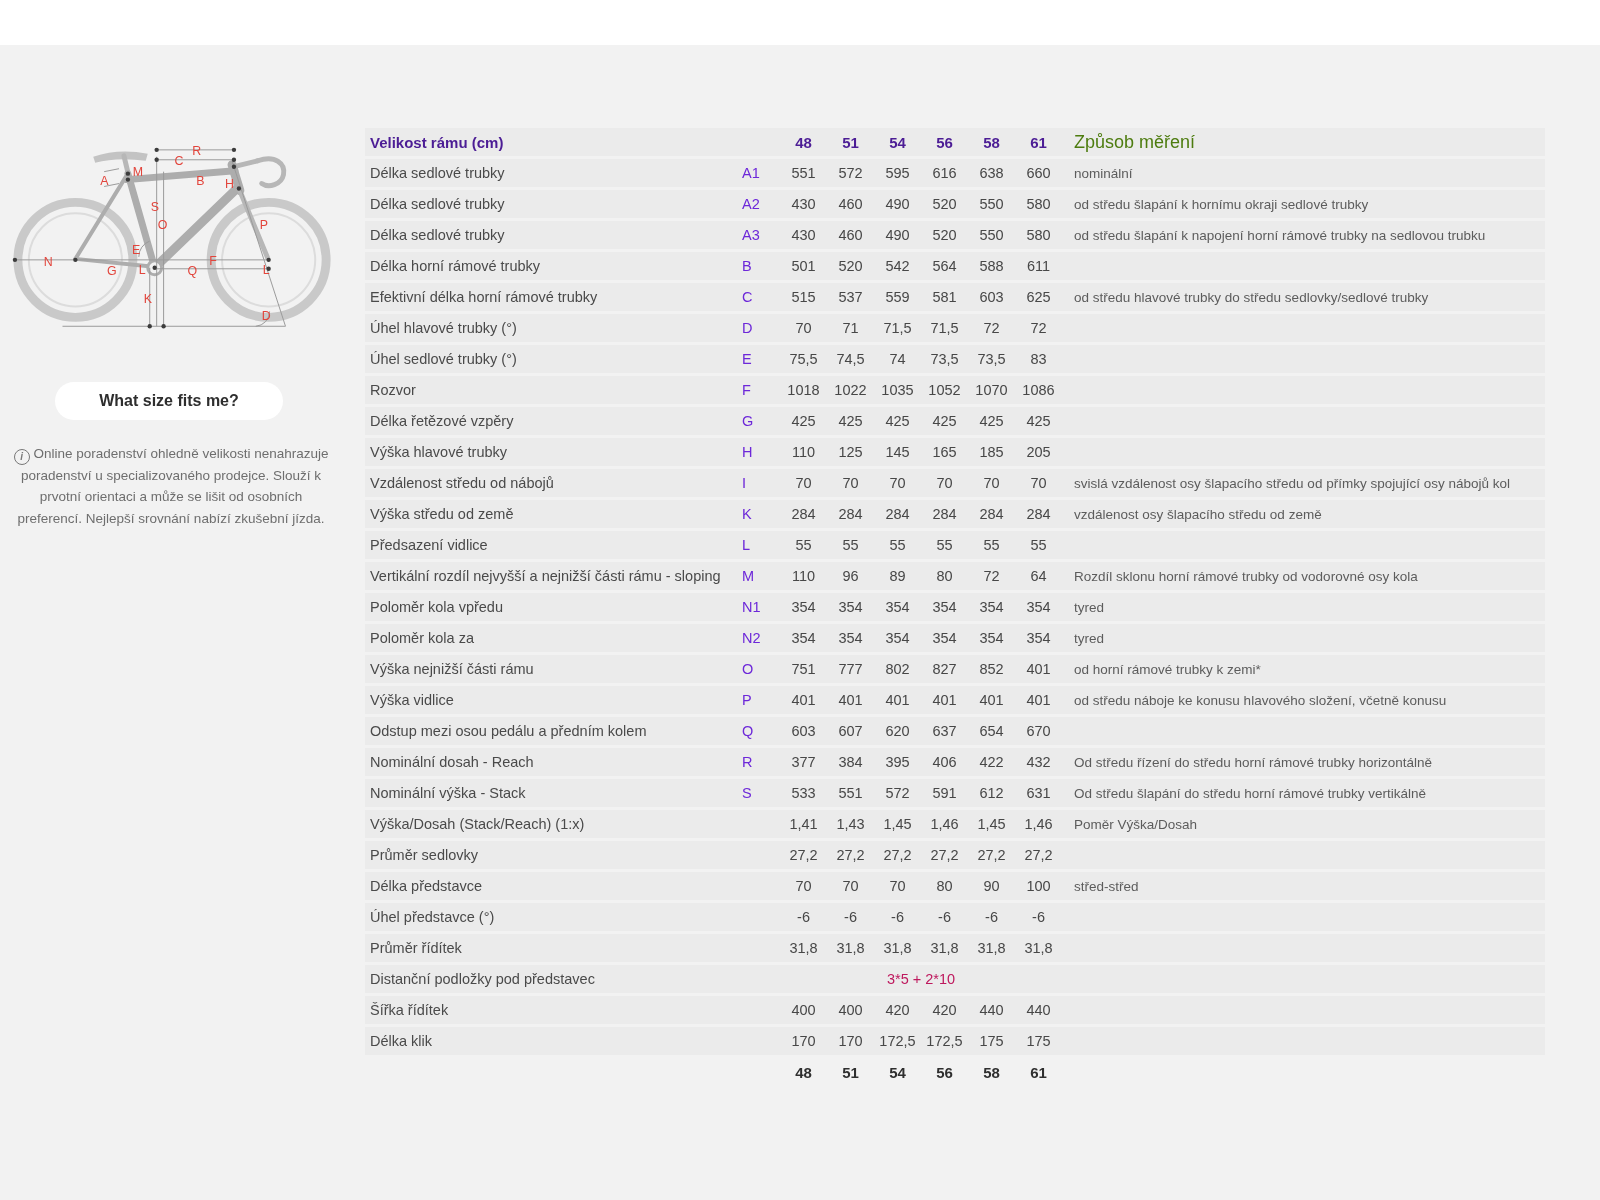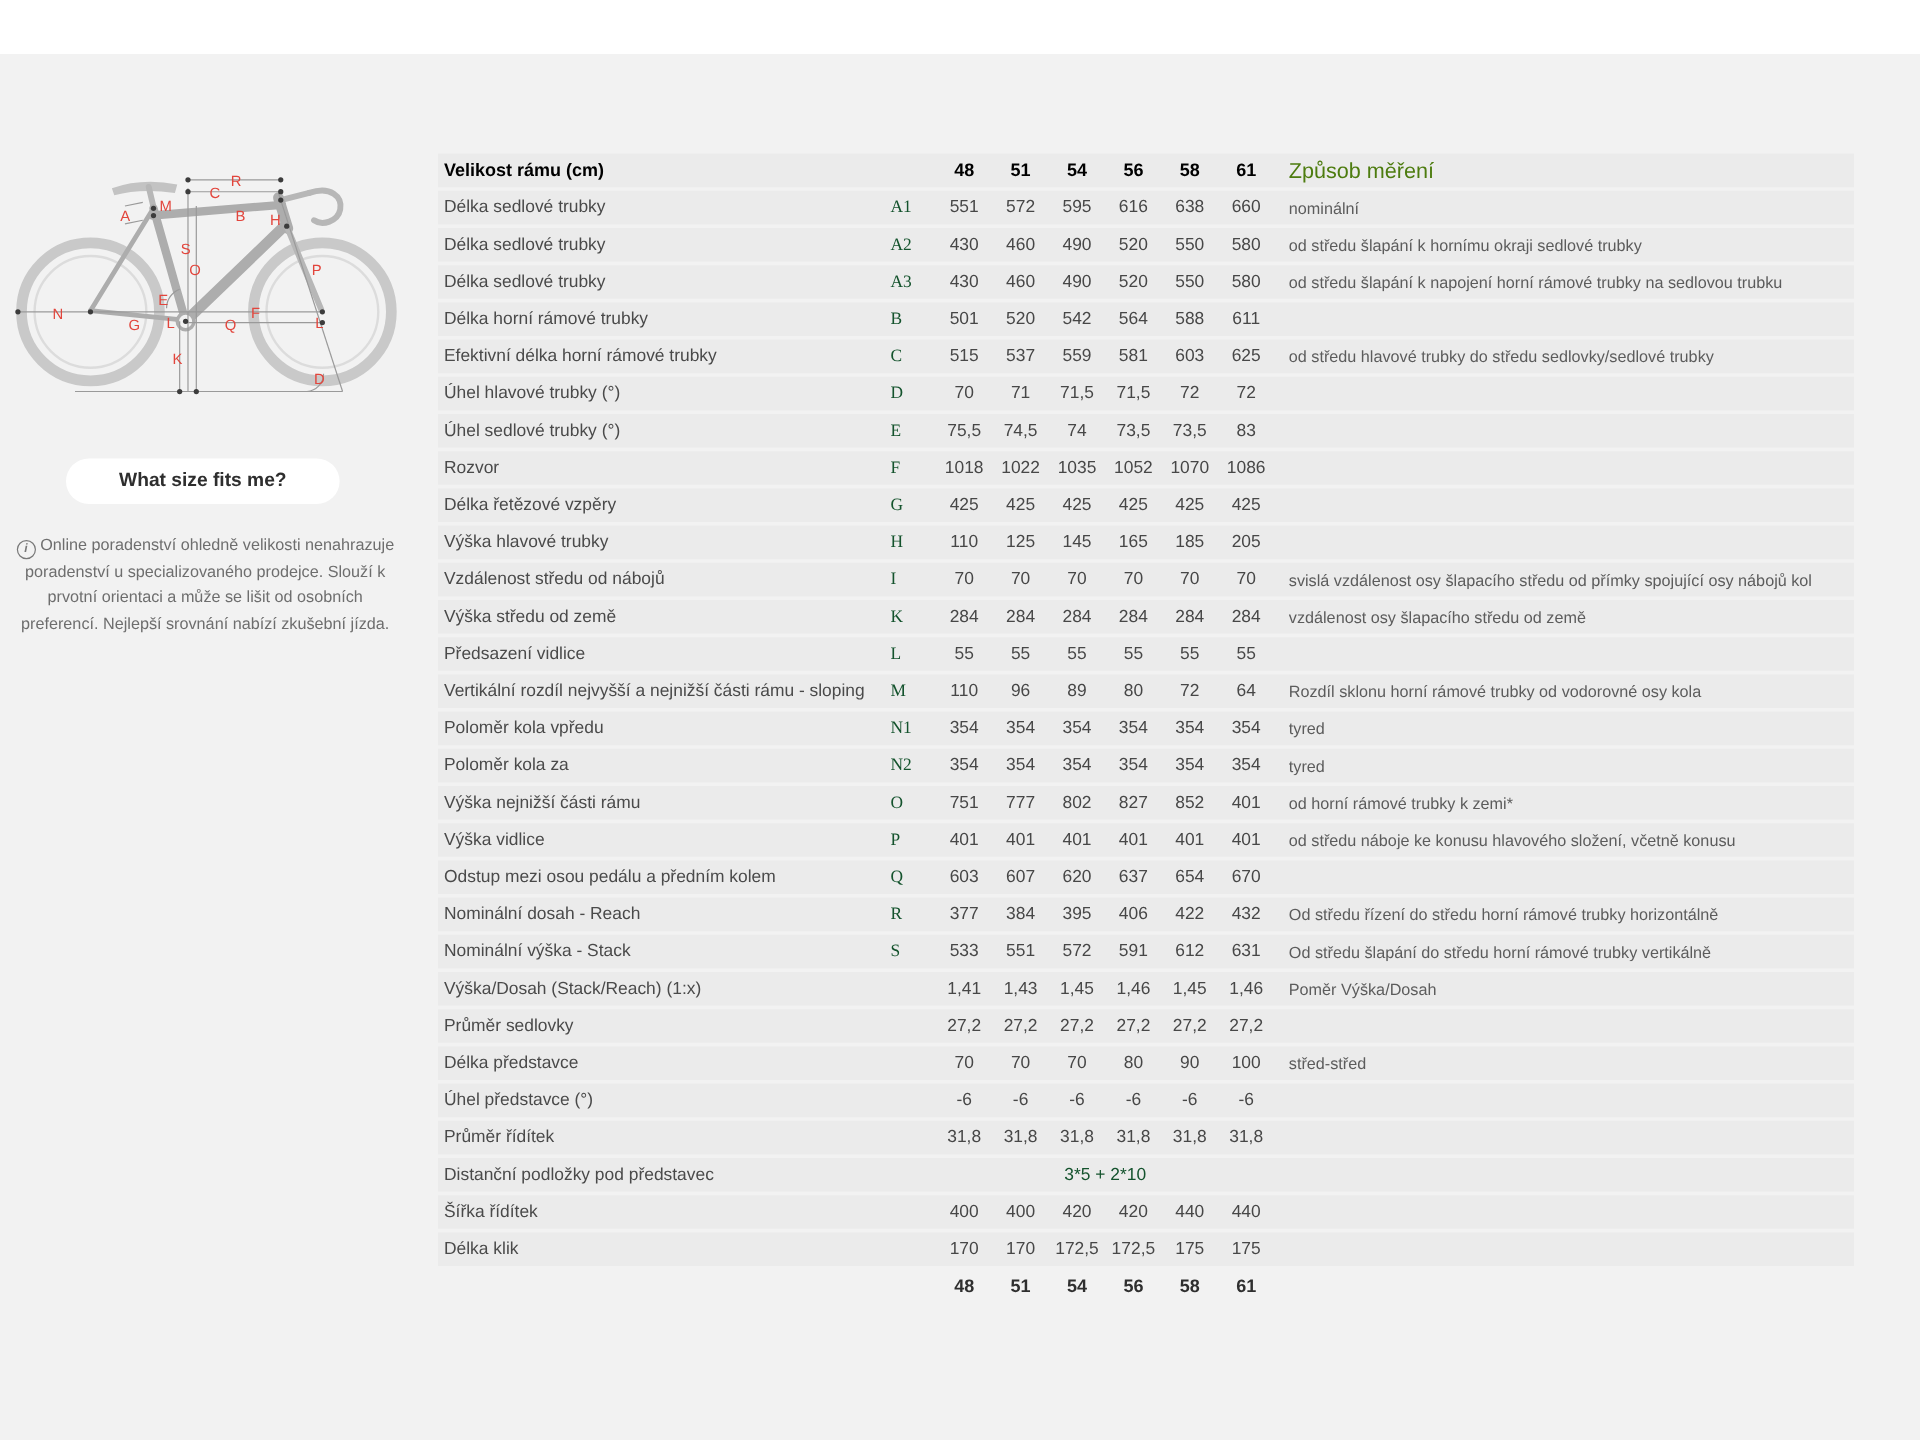--- a/index.html
+++ b/index.html
@@ -30,25 +30,25 @@
     border:1px solid #787878;border-radius:50%;font-size:10px;font-style:italic;
     color:#787878;text-align:center;vertical-align:-2px;font-weight:700;
   }
   
   .geo-table{position:absolute;left:365px;top:83px;width:1180px;}
   .row{
     display:flex;align-items:center;height:28px;margin-bottom:3px;
     background:#ebebeb;
   }
   .c-label{width:372px;padding-left:5px;font-size:14.5px;color:#4a4a4a;white-space:nowrap;}
-  .c-code{width:38px;font-size:14.5px;color:#14532d;white-space:nowrap;font-family:Liberation Serif, serif;}
+  .c-code{width:38px;font-size:14.5px;color:#6d28d9;white-space:nowrap;}
   .c-val{width:47px;text-align:center;font-size:14.5px;color:#474747;white-space:nowrap;}
-  .c-span{width:282px;text-align:center;font-size:14.5px;color:#14532d;}
+  .c-span{width:282px;text-align:center;font-size:14.5px;color:#be185d;}
   .c-note{flex:1;margin-left:12px;font-size:13.5px;color:#5c5c5c;white-space:nowrap;overflow:hidden;}
-  .row.header .c-label,.row.header .c-val{font-weight:700;color:#000000;font-size:15px;}
+  .row.header .c-label,.row.header .c-val{font-weight:700;color:#4c1d95;font-size:15px;}
   .row.header .c-note{font-size:18px;color:#4d7c0f;}
   .row.footer .c-val{font-weight:700;color:#2f2f2f;font-size:15px;}
   .diagram text{font-size:12.5px;fill:#e2453c;font-family:"Liberation Sans",sans-serif;}
 </style>
 </head>
 <body>
 
 <div class="topbar"></div>
 
 <div class="content">

